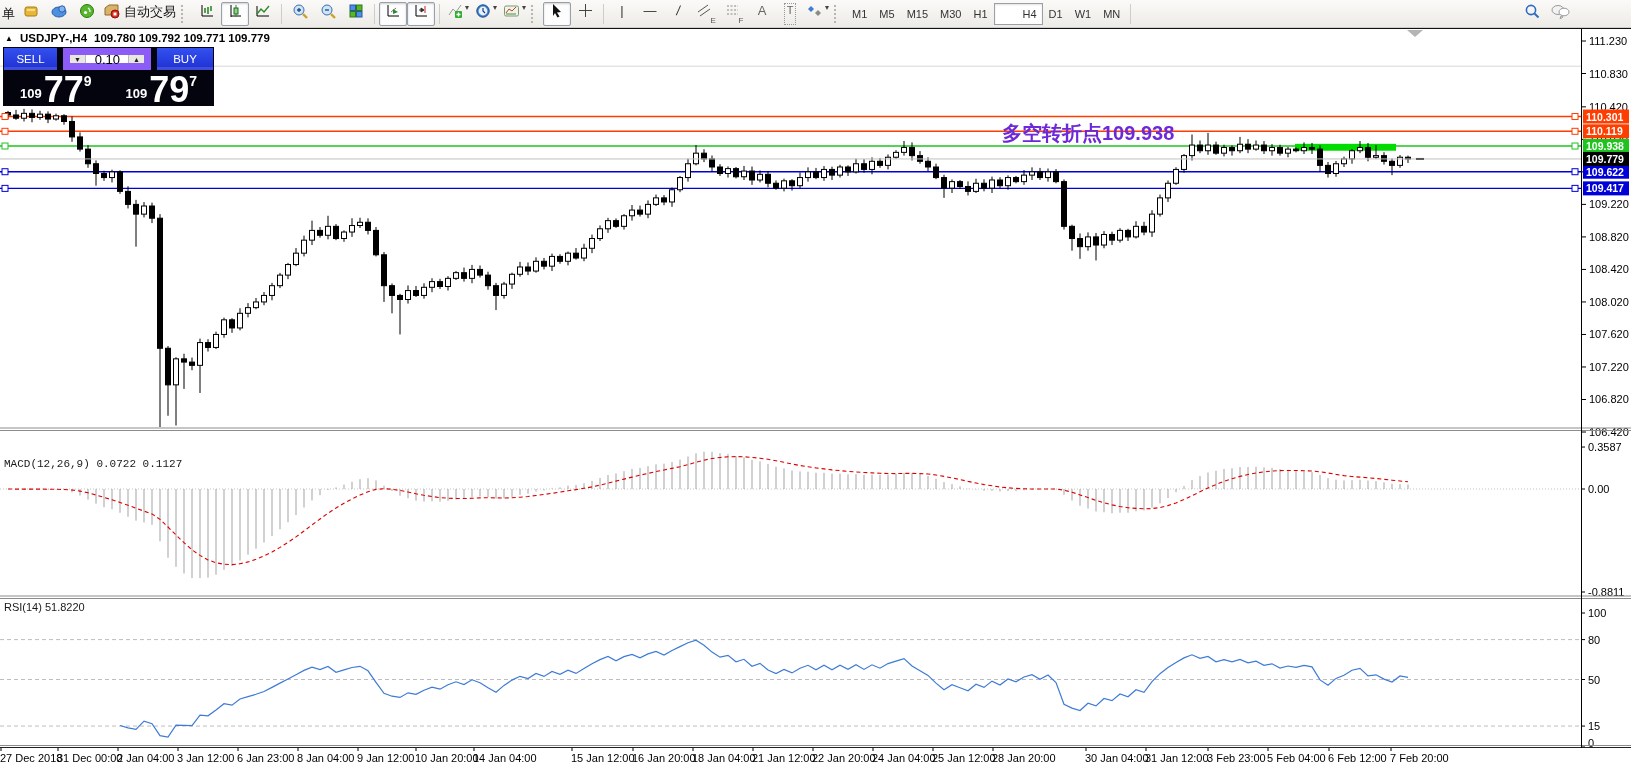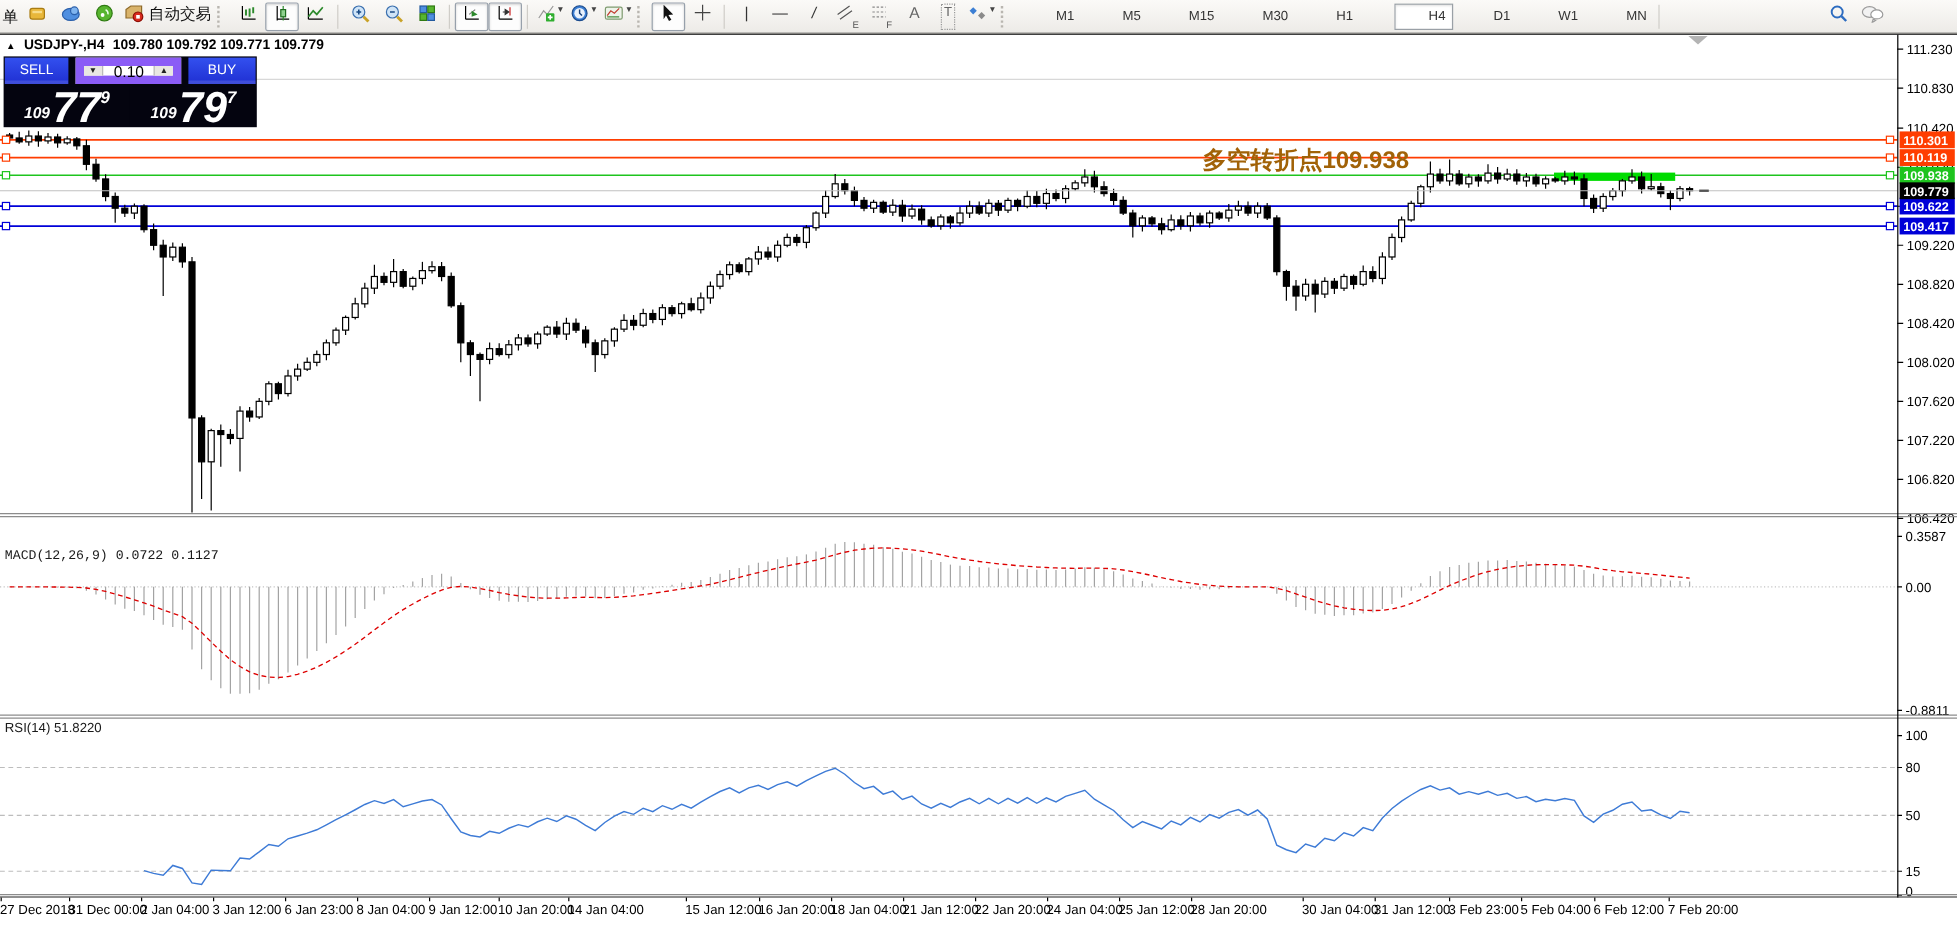--- a/index.html
+++ b/index.html
@@ -8,21 +8,21 @@
   
   .toolbar{position:relative;z-index:10;height:27px;background:linear-gradient(#fbfaf8,#edebe7);
            border-bottom:1px solid #cfcdc8;display:flex;align-items:center;padding:0 2px;font-size:12px;color:#222;}
   .tbtn{height:22px;min-width:22px;display:flex;justify-content:center;
         border:1px solid transparent;border-radius:2px;background:transparent;padding:0 2px;cursor:default;}
   .tbtn.pressed{border-color:#97a0ab;background:#fdfdfd;box-shadow:inset 0 1px 2px rgba(0,0,0,.18);}
   .grip{width:6px;height:18px;border-left:2px dotted #b9b6b0;margin:0 4px 0 2px;}
   .vsep{width:1px;height:20px;background:#cfcdc8;margin:0 4px;}
   .caret{font-size:8px;color:#444;margin-left:2px;}
   .cjk{font-size:13px;color:#111;white-space:nowrap;}
-  .tf{font-size:11px;color:#333;padding:0 5px;height:20px;display:flex;align-items:center;border:1px solid transparent;margin-left:28px;}
+  .tf{font-size:11px;color:#333;padding:0 5px;height:20px;display:flex;align-items:center;border:1px solid transparent;}
   .tf.active{border-color:#9aa0a6;background:#fff;box-shadow:inset 0 1px 2px rgba(0,0,0,.12);padding-left:28px;}
   .spacer{flex:1;}
   .glyph{font-size:13px;color:#333;}
   
   #chart-svg{position:absolute;left:0;top:0;z-index:1;}
   .chart-title{position:absolute;z-index:6;left:5px;top:32px;font-size:11.5px;font-weight:bold;color:#000;display:flex;gap:7px;align-items:center;}
   .chart-title .tri{font-size:8px;}
   .indic-label{position:absolute;z-index:6;left:4px;font-size:11px;color:#1a1a1a;}
   #macd-label{top:458px;font-family:Liberation Mono, monospace;}
   #rsi-label{top:601px;}
@@ -31,21 +31,21 @@
   .trade-panel{position:absolute;z-index:7;left:3px;top:47px;width:209px;background:#04040f;padding:1px;}
   .tp-row1{display:flex;gap:6px;height:22px;}
   .tp-btn{flex:0 0 53px;border:none;color:#fff;font-size:11.5px;font-family:"Liberation Sans",sans-serif;
           background:linear-gradient(#3350ef,#1f2fd2);box-shadow:inset 0 -3px 0 rgba(255,255,255,.14);cursor:default;}
   .tp-btn.buy{flex:0 0 56px;}
   .tp-spin{flex:1;display:flex;background:#fff;border:7px solid #8b5cf6;}
   .spin-btn{width:16px;border:none;background:#e9e7e2;border-right:1px solid #bbb;font-size:7px;color:#222;padding:0;cursor:default;}
   .spin-btn.up{border-right:none;border-left:1px solid #bbb;}
   .tp-vol{flex:1;display:flex;align-items:center;justify-content:flex-end;padding-right:8px;font-size:13px;color:#000;}
   .tp-row2{display:flex;gap:2px;margin-top:2px;height:33px;}
-  .tp-price{flex:1;display:flex;align-items:flex-end;justify-content:center;color:#fff;background:#04040f;padding-bottom:1px;font-style:italic;}
+  .tp-price{flex:1;display:flex;align-items:flex-end;justify-content:center;color:#fff;background:#04040f;padding-bottom:1px;}
   .pp-base{font-size:13px;font-weight:bold;margin:0 2px 3px 0;}
   .pp-big{font-size:36px;font-weight:bold;line-height:29px;}
   .pp-sup{font-size:14px;font-weight:bold;align-self:flex-start;margin-top:1px;}
   .icon-svg{display:block;}
 </style>
 </head>
 <body>
 
 <div class="toolbar">
   <span class="cjk" style="width:15px;overflow:hidden;">单</span>
@@ -948,15 +948,15 @@
         <span class="pp-sup">9</span>
     </div>
     <div class="tp-price">
       <span class="pp-base">109</span>
         <span class="pp-big">79</span>
         <span class="pp-sup">7</span>
     </div>
   </div>
 </div>
 
-<div class="annotation" style="color: #a16207;">多空转折点109.938</div>
+<div class="annotation" style="color: #6d28d9;">多空转折点109.938</div>
 <div class="indic-label" id="macd-label">MACD(12,26,9) 0.0722 0.1127</div>
 <div class="indic-label" id="rsi-label">RSI(14) 51.8220</div>
 
 </body></html>

